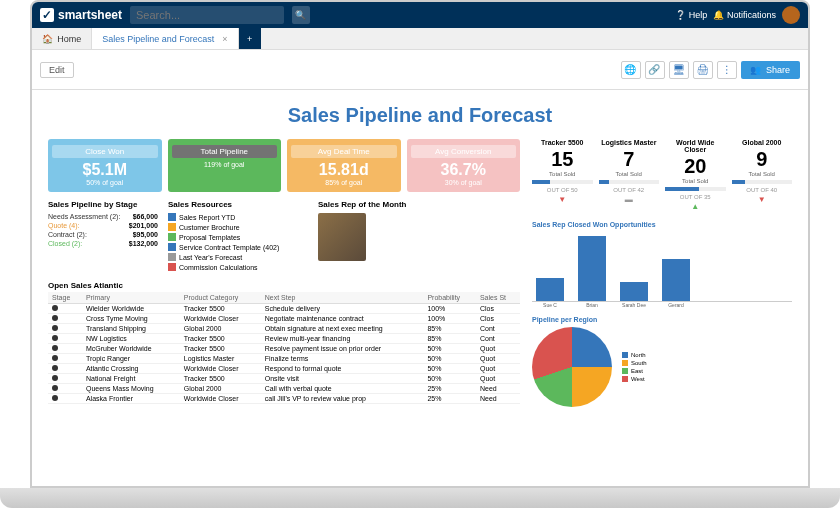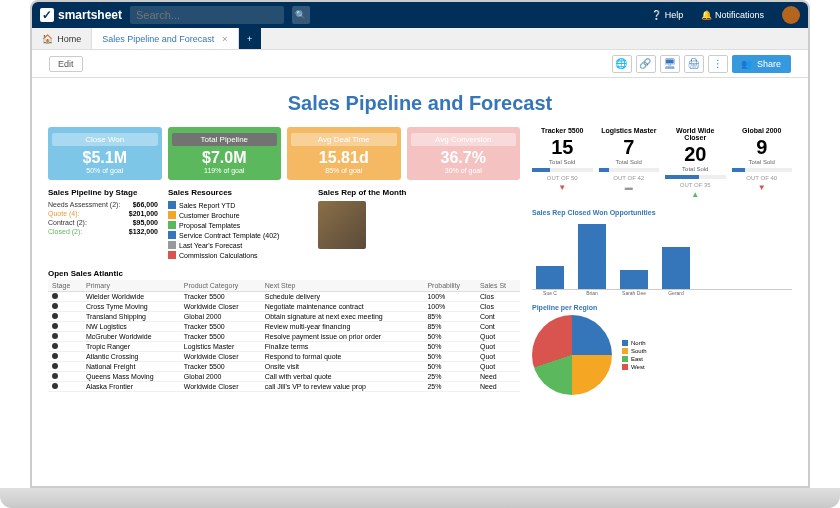--- a/index.html
+++ b/index.html
@@ -6,27 +6,27 @@
 body { font-family: -apple-system, BlinkMacSystemFont, "Segoe UI", Arial, sans-serif; background: #fff; width: 840px; height: 508px; overflow: hidden; position: relative; }
 .laptop-frame { position: absolute; top: 0; left: 30px; right: 30px; bottom: 20px; border: 2px solid #ccc; border-radius: 8px 8px 0 0; background: #fff; overflow: hidden; }
 .laptop-base { position: absolute; bottom: 0; left: 0; right: 0; height: 20px; background: linear-gradient(#e0e0e0, #c8c8c8); border-radius: 0 0 12px 12px; }
 .app { width: 100%; height: 100%; display: flex; flex-direction: column; font-size: 9px; }
 .topbar { background: #003059; color: #fff; height: 26px; display: flex; align-items: center; padding: 0 8px; gap: 8px; }
 .logo { font-weight: bold; font-size: 12px; display: flex; align-items: center; gap: 4px; }
 .logo-icon { width: 14px; height: 14px; background: #fff; color: #003059; display: inline-flex; align-items: center; justify-content: center; font-weight: bold; border-radius: 2px; }
 .search-box { flex: 0 0 140px; height: 18px; background: rgba(255,255,255,0.15); border-radius: 2px; display: flex; align-items: center; padding: 0 6px; color: #ccc; }
 .search-box input { background: transparent; border: none; outline: none; color: #fff; font-size: 11px; flex: 1; }
 .search-btn { width: 18px; height: 18px; background: rgba(255,255,255,0.2); display: flex; align-items: center; justify-content: center; border-radius: 2px; }
-.topbar-right { margin-left: auto; display: flex; align-items: center; gap: 18px; font-size: 9px; }
+.topbar-right { margin-left: auto; display: flex; align-items: center; gap: 6px; font-size: 9px; }
 .avatar { width: 18px; height: 18px; border-radius: 50%; background: #b5651d; }
 .tabbar { background: #f0f0f0; height: 22px; display: flex; align-items: stretch; border-bottom: 1px solid #ddd; }
 .tab { display: flex; align-items: center; padding: 0 10px; border-right: 1px solid #ddd; gap: 4px; font-size: 9px; color: #333; }
 .tab.active { background: #fff; color: #3576ba; }
 .tab-add { width: 22px; display: flex; align-items: center; justify-content: center; background: #003059; color: #fff; }
-.toolbar { height: 28px; background: #fff; border-bottom: 1px solid #ddd; display: flex; align-items: center; padding: 0 17px; gap: 6px; }
+.toolbar { height: 40px; background: #fff; border-bottom: 1px solid #ddd; display: flex; align-items: center; padding: 0 8px; gap: 6px; }
 .toolbar-btn { font-size: 9px; padding: 2px 8px; border: 1px solid #ccc; border-radius: 2px; color: #555; }
 .toolbar-right { margin-left: auto; display: flex; gap: 4px; }
 .icon-btn { width: 20px; height: 18px; border: 1px solid #ccc; border-radius: 2px; display: flex; align-items: center; justify-content: center; color: #3576ba; font-size: 10px; }
 .share-btn { background: #3698dd; color: #fff; border: none; padding: 3px 10px; border-radius: 2px; font-size: 9px; display: flex; align-items: center; gap: 4px; }
 .content { flex: 1; padding: 8px 16px; overflow: hidden; }
 .page-title { color: #3576ba; font-size: 20px; font-weight: 600; text-align: center; margin: 6px 0 12px; }
 .dashboard { display: grid; grid-template-columns: 1fr 260px; gap: 12px; }
 .kpi-row { display: flex; gap: 6px; margin-bottom: 8px; }
 .kpi { flex: 1; border-radius: 3px; padding: 6px 4px; text-align: center; color: #fff; }
 .kpi-title { font-size: 8px; background: rgba(255,255,255,0.25); padding: 2px; border-radius: 2px; margin-bottom: 3px; }
@@ -135,21 +135,20 @@
     <div class="dashboard">
       <div class="left-col">
         <div class="kpi-row">
           <div class="kpi blue">
             <div class="kpi-title">Close Won</div>
             <div class="kpi-value">$5.1M</div>
             <div class="kpi-sub">50% of goal</div>
           </div>
           <div class="kpi green">
             <div class="kpi-title">Total Pipeline</div>
-            <div class="kpi-value">$7.0M</div>
             <div class="kpi-sub">119% of goal</div>
           </div>
           <div class="kpi orange">
             <div class="kpi-title">Avg Deal Time</div>
             <div class="kpi-value">15.81d</div>
             <div class="kpi-sub">85% of goal</div>
           </div>
           <div class="kpi pink">
             <div class="kpi-title">Avg Conversion</div>
             <div class="kpi-value">36.7%</div>

